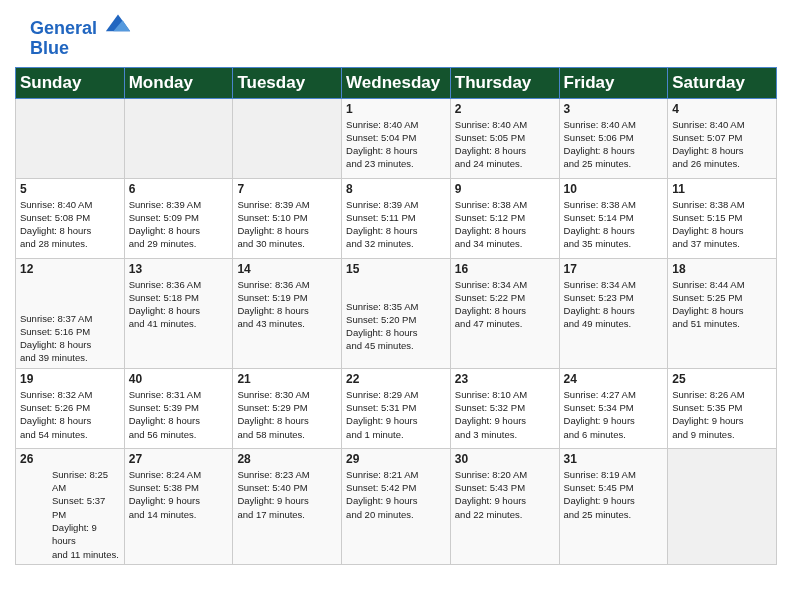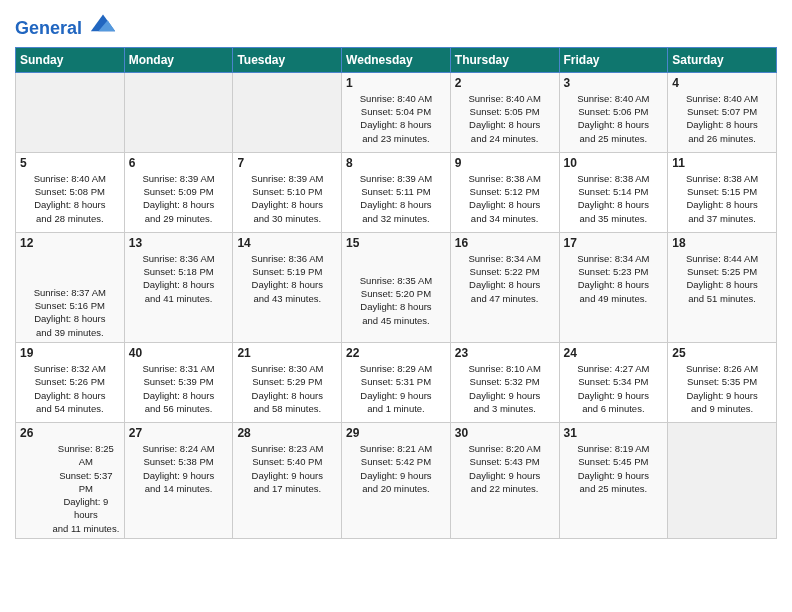--- a/index.html
+++ b/index.html
@@ -15,20 +15,21 @@
       padding: 10px 15px 10px 15px;
     }
     .header {
       display: flex;
       justify-content: space-between;
       align-items: flex-start;
       margin-bottom: 8px;
     }
     .logo {
       display: flex;
+      margin-left: 15px;
     }
     .logo-text {
       font-size: 18px;
       font-weight: bold;
       color: #1a1a1a;
       line-height: 1.1;
     }
     .logo-text span {
       color: #2166c0;
     }
@@ -48,23 +49,23 @@
     .location {
       font-size: 14px;
       color: #444;
     }
     table {
       width: 100%;
       border-collapse: collapse;
       table-layout: fixed;
     }
     thead tr th {
-      background-color: #0f766e;
+      background-color: #14532d;
       color: #fff;
-      font-size: 12px;
+      font-size: 17px;
       font-weight: bold;
       padding: 5px 4px;
       text-align: left;
       border: 1px solid #4a84cc;
     }
     tbody tr td {
       border: 1px solid #ccc;
       vertical-align: top;
       padding: 3px 4px;
       font-size: 10px;
@@ -77,40 +78,40 @@
     }
     .day-num {
       font-size: 12px;
       font-weight: bold;
       margin-bottom: 2px;
     }
     .day-info {
       font-size: 9.5px;
       line-height: 1.4;
       color: #222;
-      text-align: center;
     }
     .empty-cell {
       background: #f0f0f0 !important;
     }
   </style>
 </head>
 <body>
 
 <div class="container">
   <div class="header">
     <div class="logo">
       <div>
         <div class="logo-text">
           <span>General</span>
           <svg class="logo-icon" viewBox="0 0 30 24">
             <polygon points="2,22 15,4 28,22" fill="#2166c0"></polygon>
             <polygon points="10,22 20,10 28,22" fill="#5599dd"></polygon>
           </svg>
         </div>
+        <div class="logo-text"><span>Blue</span></div>
       </div>
     </div>
     <div class="title-block">
       <div class="month-title"></div>
       <div class="location"></div>
     </div>
   </div>
 
   <table>
     <thead>

